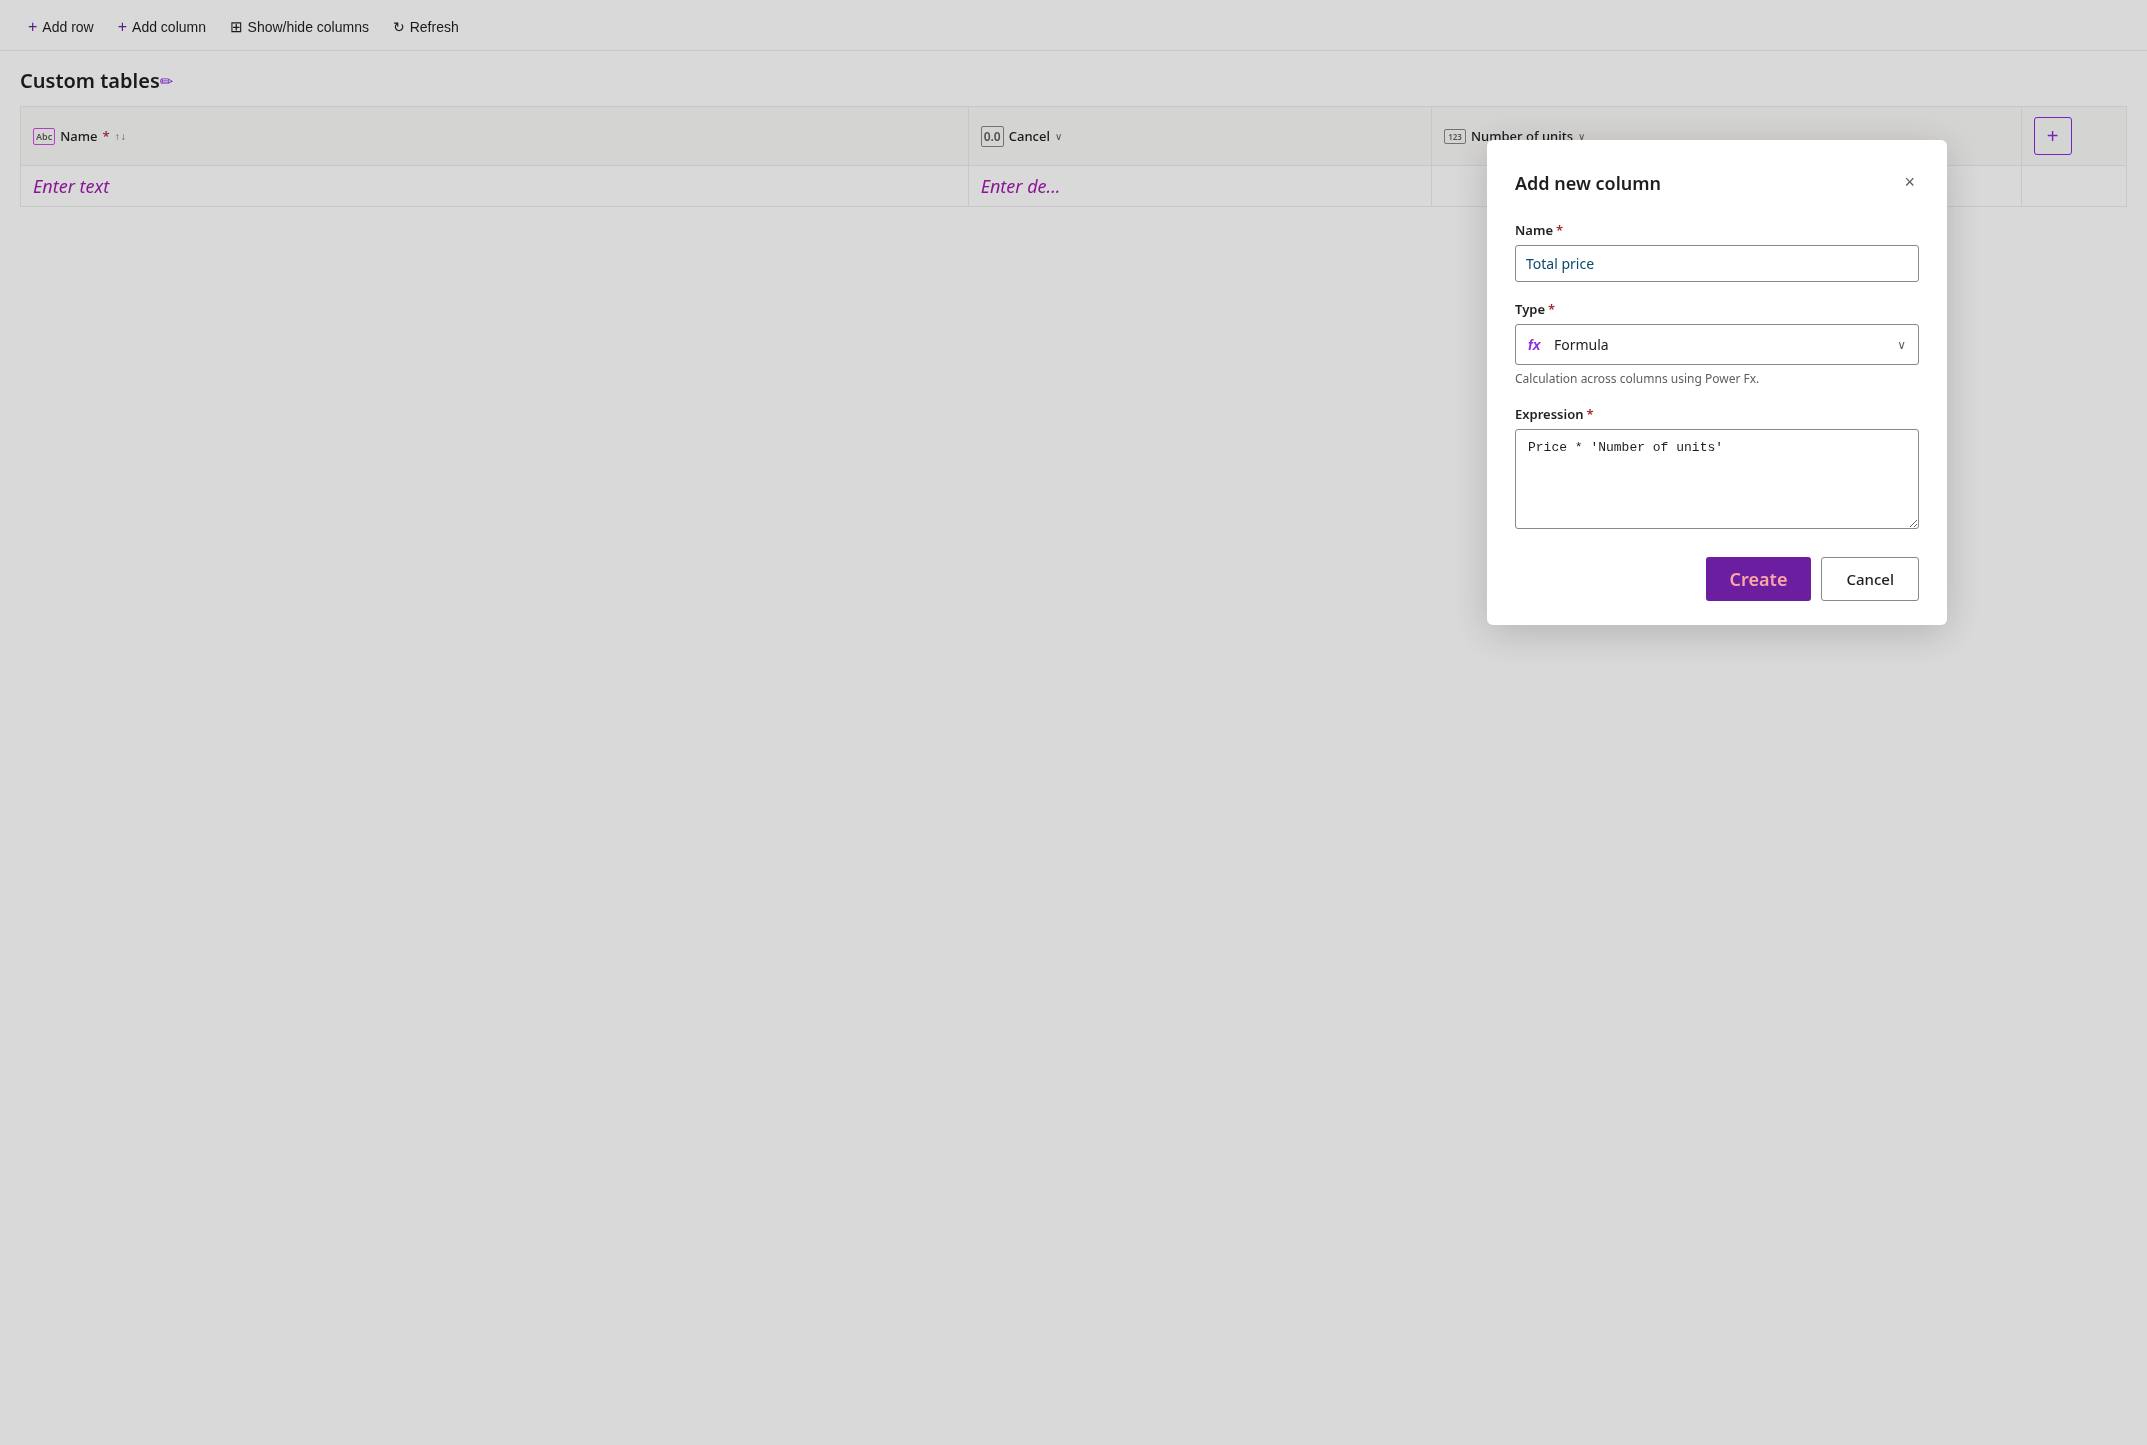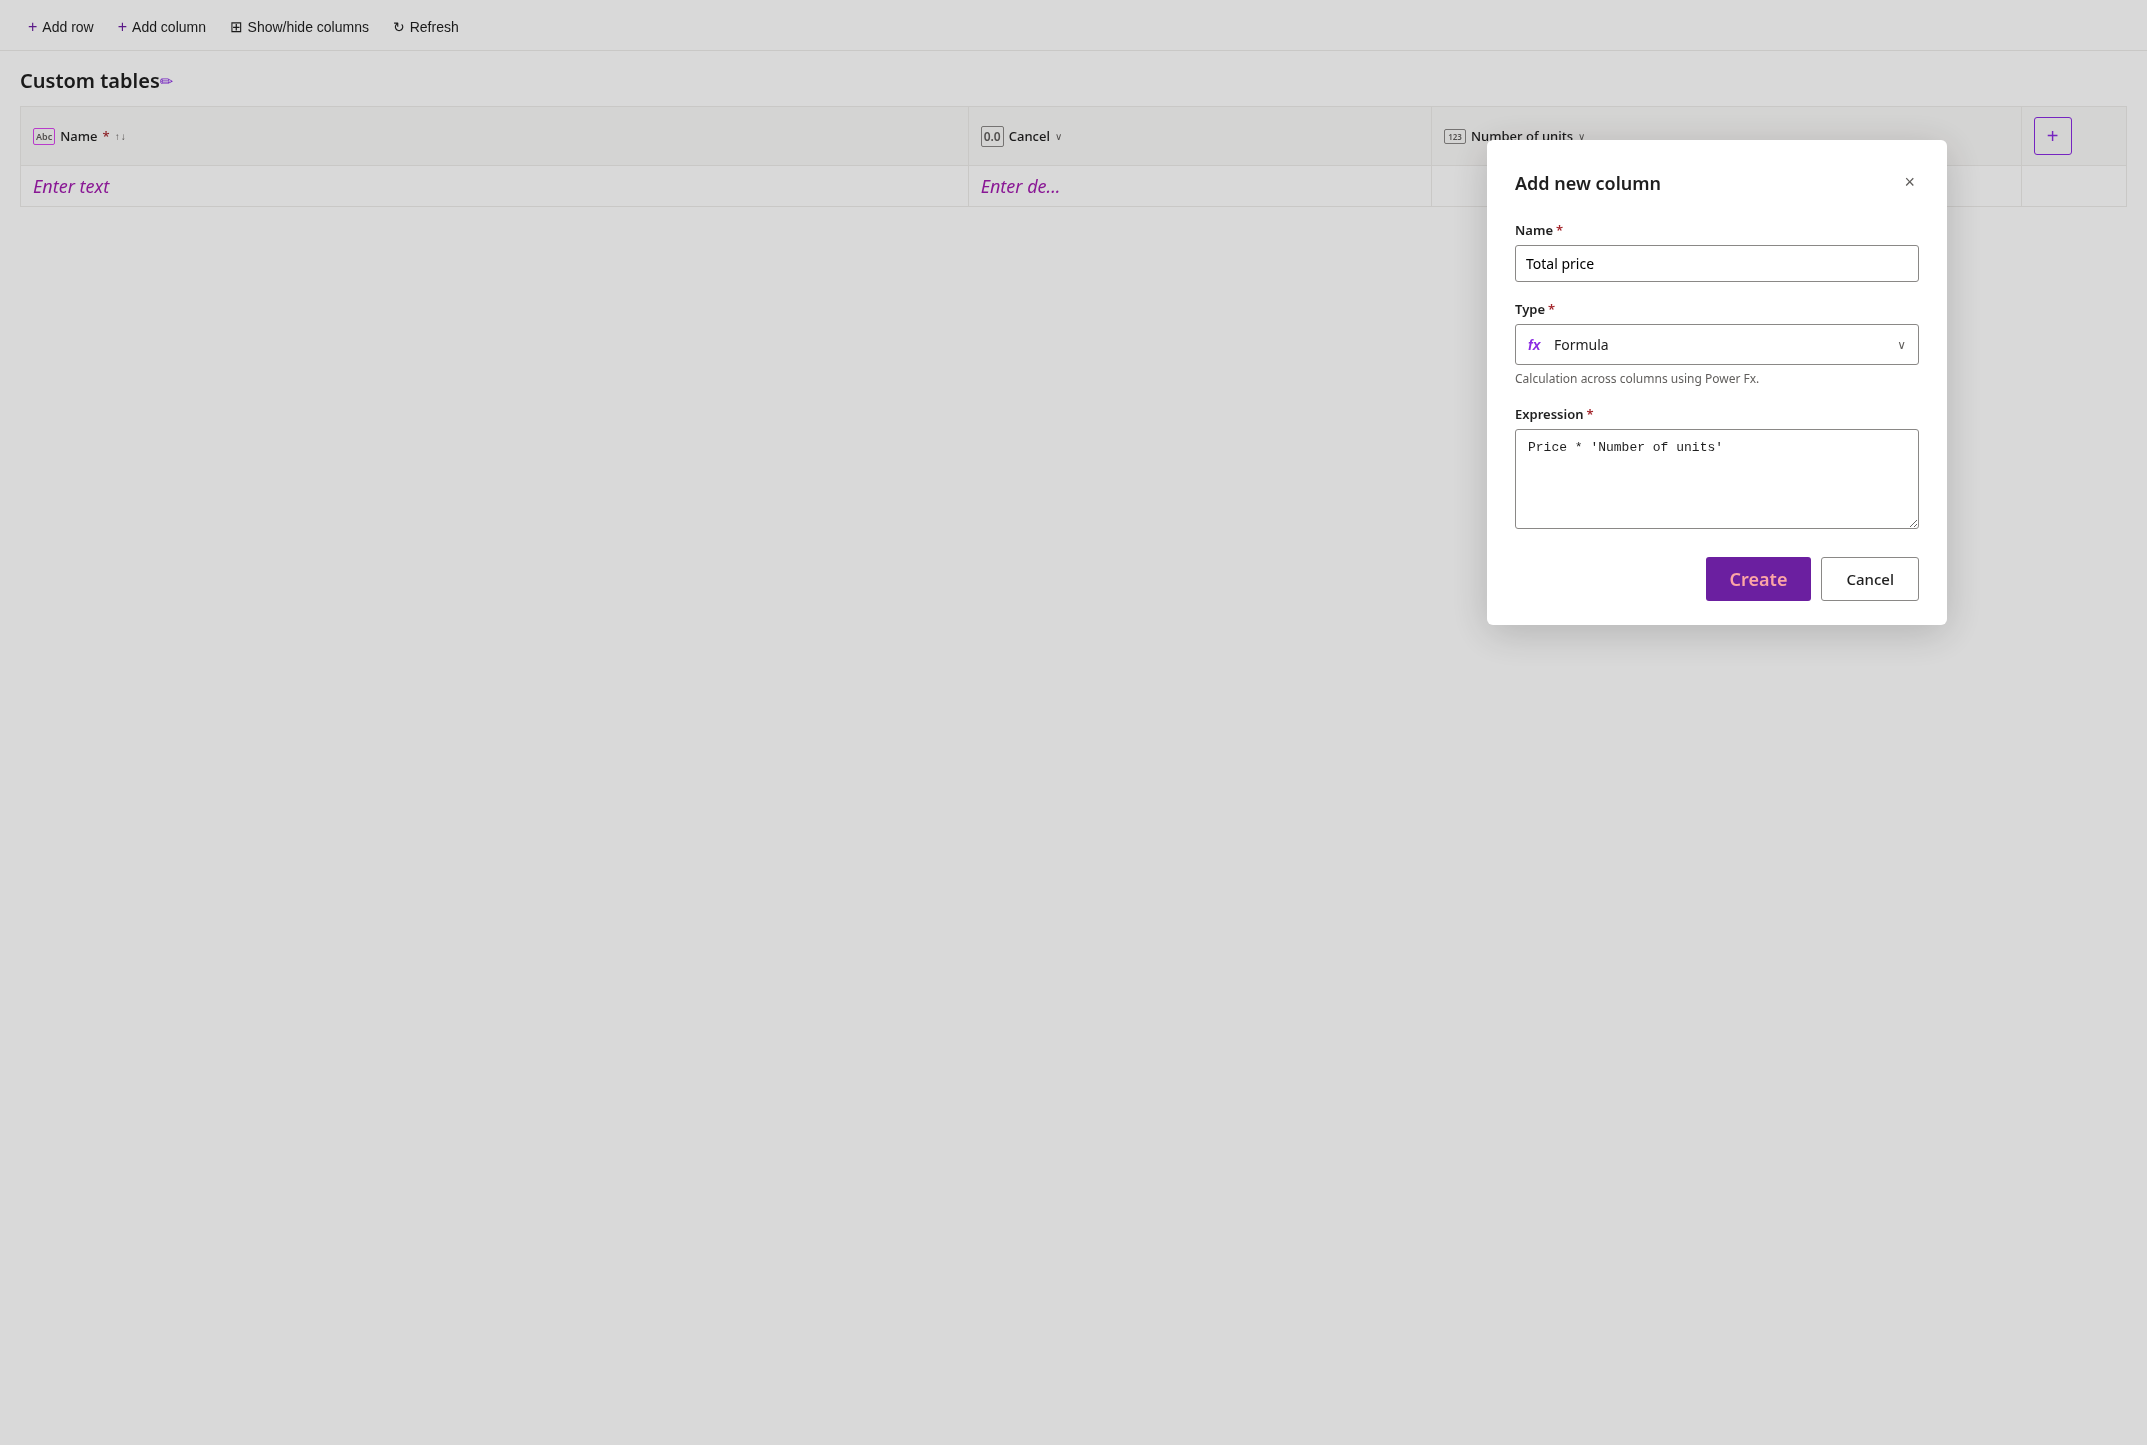--- a/index.html
+++ b/index.html
@@ -186,21 +186,21 @@
       gap: 3px;
     }
     .field-label .required-star { color: #a4262c; }
 
     .field-input {
       width: 100%;
       border: 1px solid #8a8886;
       border-radius: 3px;
       padding: 8px 10px;
       font-size: 14px;
-      color: #000000;
+      color: #0c4a6e;
       outline: none;
       font-family: inherit;
     }
     .field-select-display {
       display: flex;
       align-items: center;
       gap: 8px;
       border: 1px solid #8a8886;
       border-radius: 3px;
       padding: 10px 12px;

